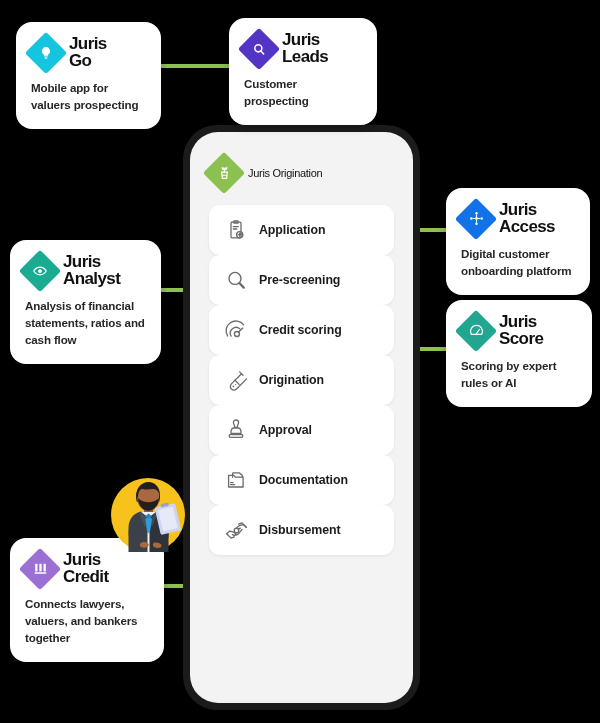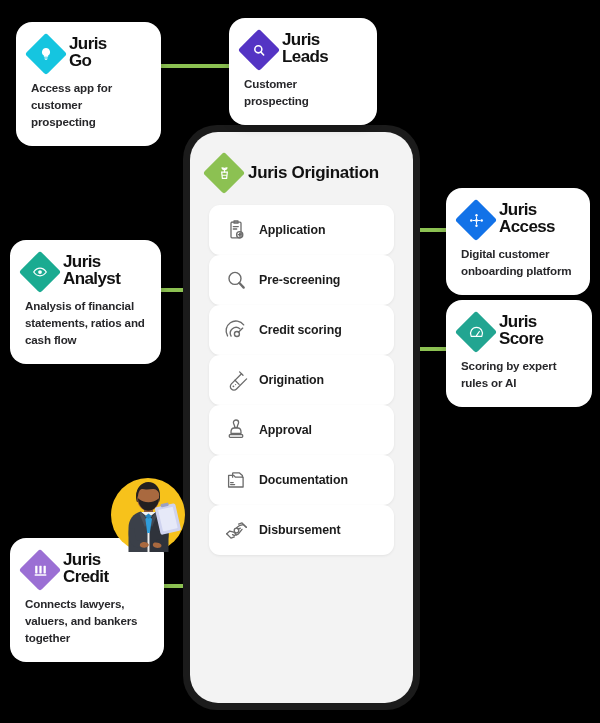--- a/index.html
+++ b/index.html
@@ -20,40 +20,40 @@
   .origination-panel{
     position:absolute; left:183px; top:125px; width:237px; height:585px;
     background:#1b1b1b; border-radius:34px; z-index:2;
     padding:7px;
   }
   .origination-inner{
     width:100%; height:100%; background:#f3f3f3; border-radius:28px;
     padding:26px 19px 0 19px;
   }
   .orig-head{ display:flex; align-items:center; gap:9px; margin-bottom:17px; }
-  .orig-title{ font-size:17px; font-weight:bold; color:#111; letter-spacing:-.3px; white-space:nowrap; }
+  .orig-title{ font-size:11px; font-weight:normal; color:#111; letter-spacing:-.3px; white-space:nowrap; }
 
   
   .steps{ display:flex; flex-direction:column; }
   .step{
     background:#fff; border-radius:11px; height:50px;
     display:flex; align-items:center; gap:10px; padding:0 14px;
     box-shadow:0 1px 3px rgba(0,0,0,.07);
   }
   .step-label{ font-size:12.4px; font-weight:bold; color:#1b1b1b; letter-spacing:-.1px; }
   .step-ico{ width:26px; height:26px; flex:0 0 26px; display:flex; align-items:center; justify-content:center; }
   .step-ico svg{ display:block; }
 
   
   .card{
     position:absolute; background:#fff; border-radius:16px; z-index:3;
     box-shadow:0 2px 10px rgba(0,0,0,.25);
     padding:14px 15px 15px 15px;
   }
-  .card-head{ display:flex; align-items:flex-end; gap:8px; }
+  .card-head{ display:flex; align-items:center; gap:8px; }
   .brand{ line-height:.98; }
   .brand .l1, .brand .l2{
     display:block; font-weight:bold; color:#111;
     font-size:17px; letter-spacing:-.6px;
   }
   .card-desc{
     margin-top:11px; font-size:11.6px; line-height:1.45;
     color:#27272a; font-weight:bold; letter-spacing:-.15px;
   }
 
@@ -209,21 +209,21 @@
           <path d="M12 3a6 6 0 0 0-3.2 11.1V16h6.4v-1.9A6 6 0 0 0 12 3z"></path>
           <rect x="9.4" y="17.1" width="5.2" height="1.5" rx=".6"></rect>
           <rect x="10.2" y="19.4" width="3.6" height="1.4" rx=".6"></rect>
         </svg>
       </span>
       <span class="brand">
         <span class="l1">Juris</span>
         <span class="l2">Go</span>
       </span>
     </div>
-    <div class="card-desc">Access app for customer prospecting</div>
+    <div class="card-desc">Mobile app for valuers prospecting</div>
   </div>
 
   <div class="card" id="card-leads">
     <div class="card-head">
       <span class="diamond">
         <i style="background:#5434c4"></i>
         <svg width="16" height="16" viewBox="0 0 24 24" fill="none" stroke="#fff" stroke-width="2.3" stroke-linecap="round">
           <circle cx="11" cy="11" r="5.3"></circle>
           <path d="M15 15.2l4 4.2"></path>
         </svg>

